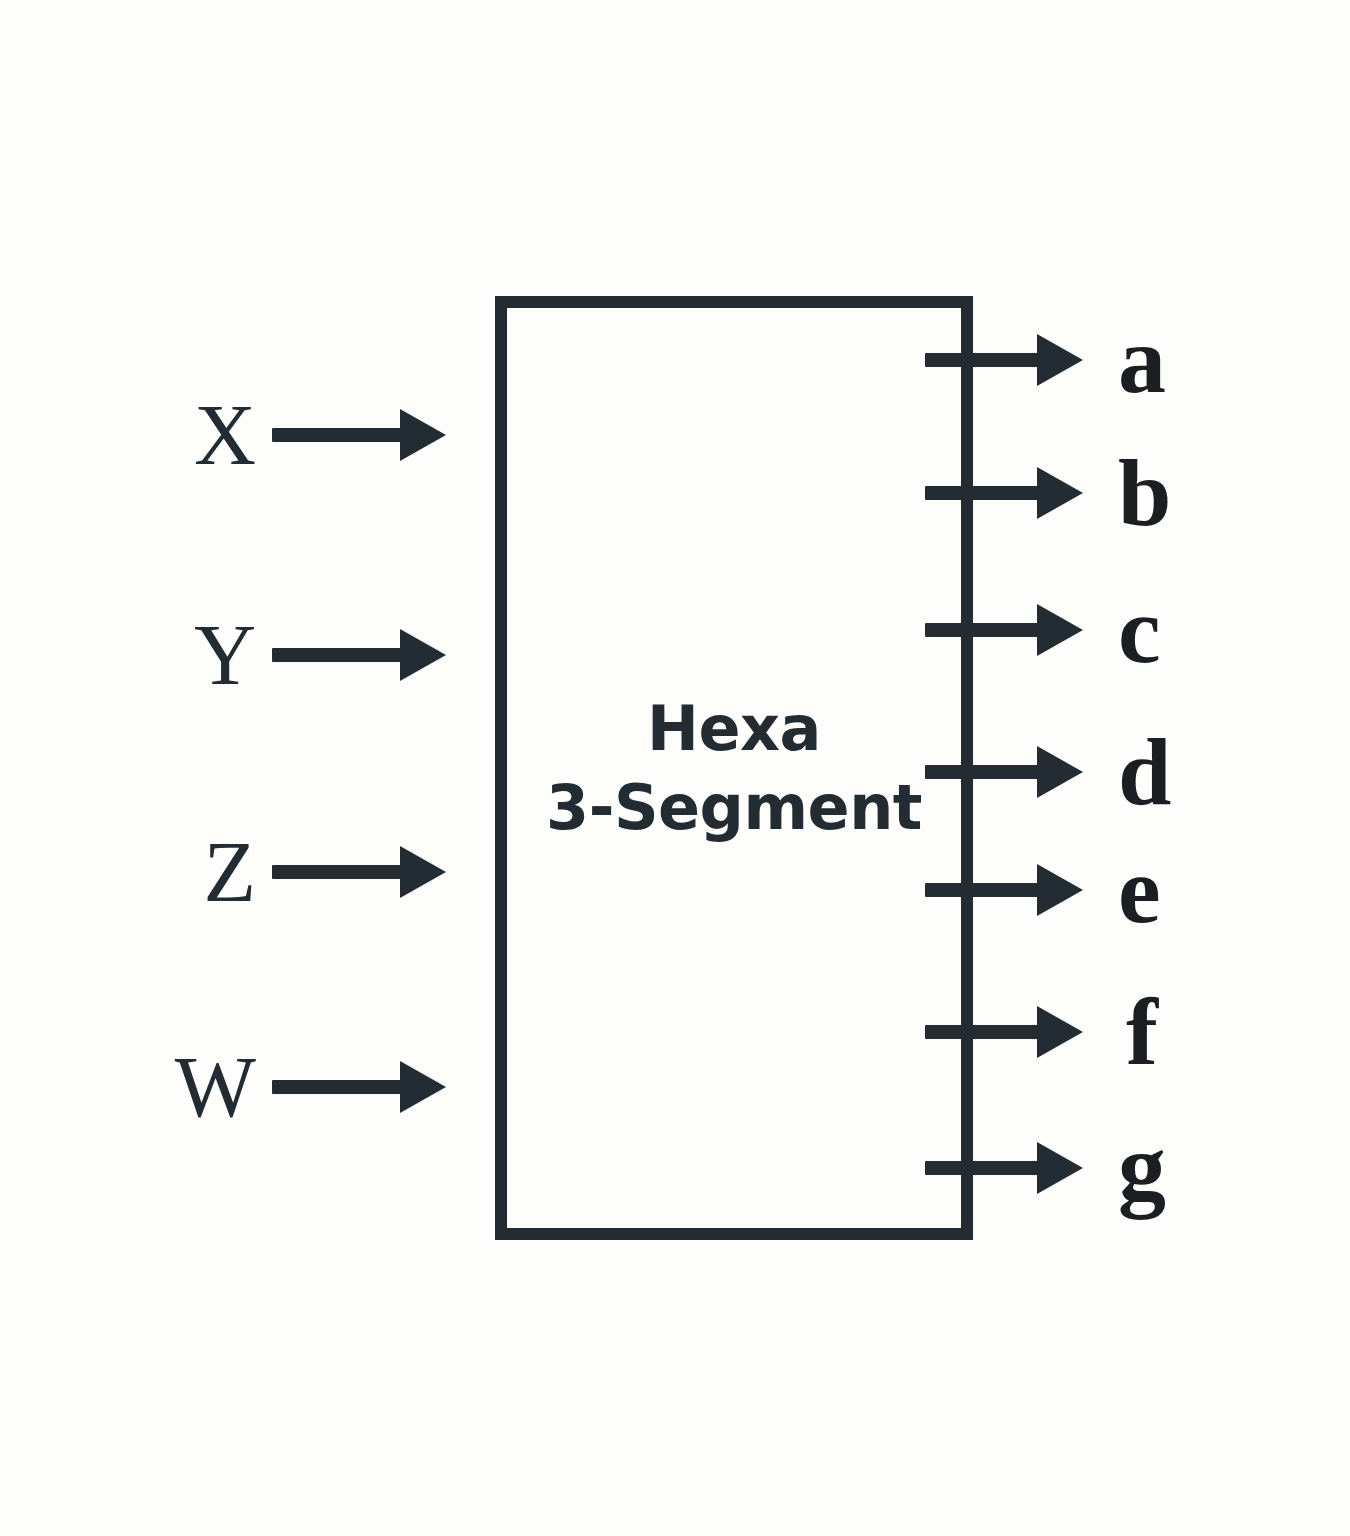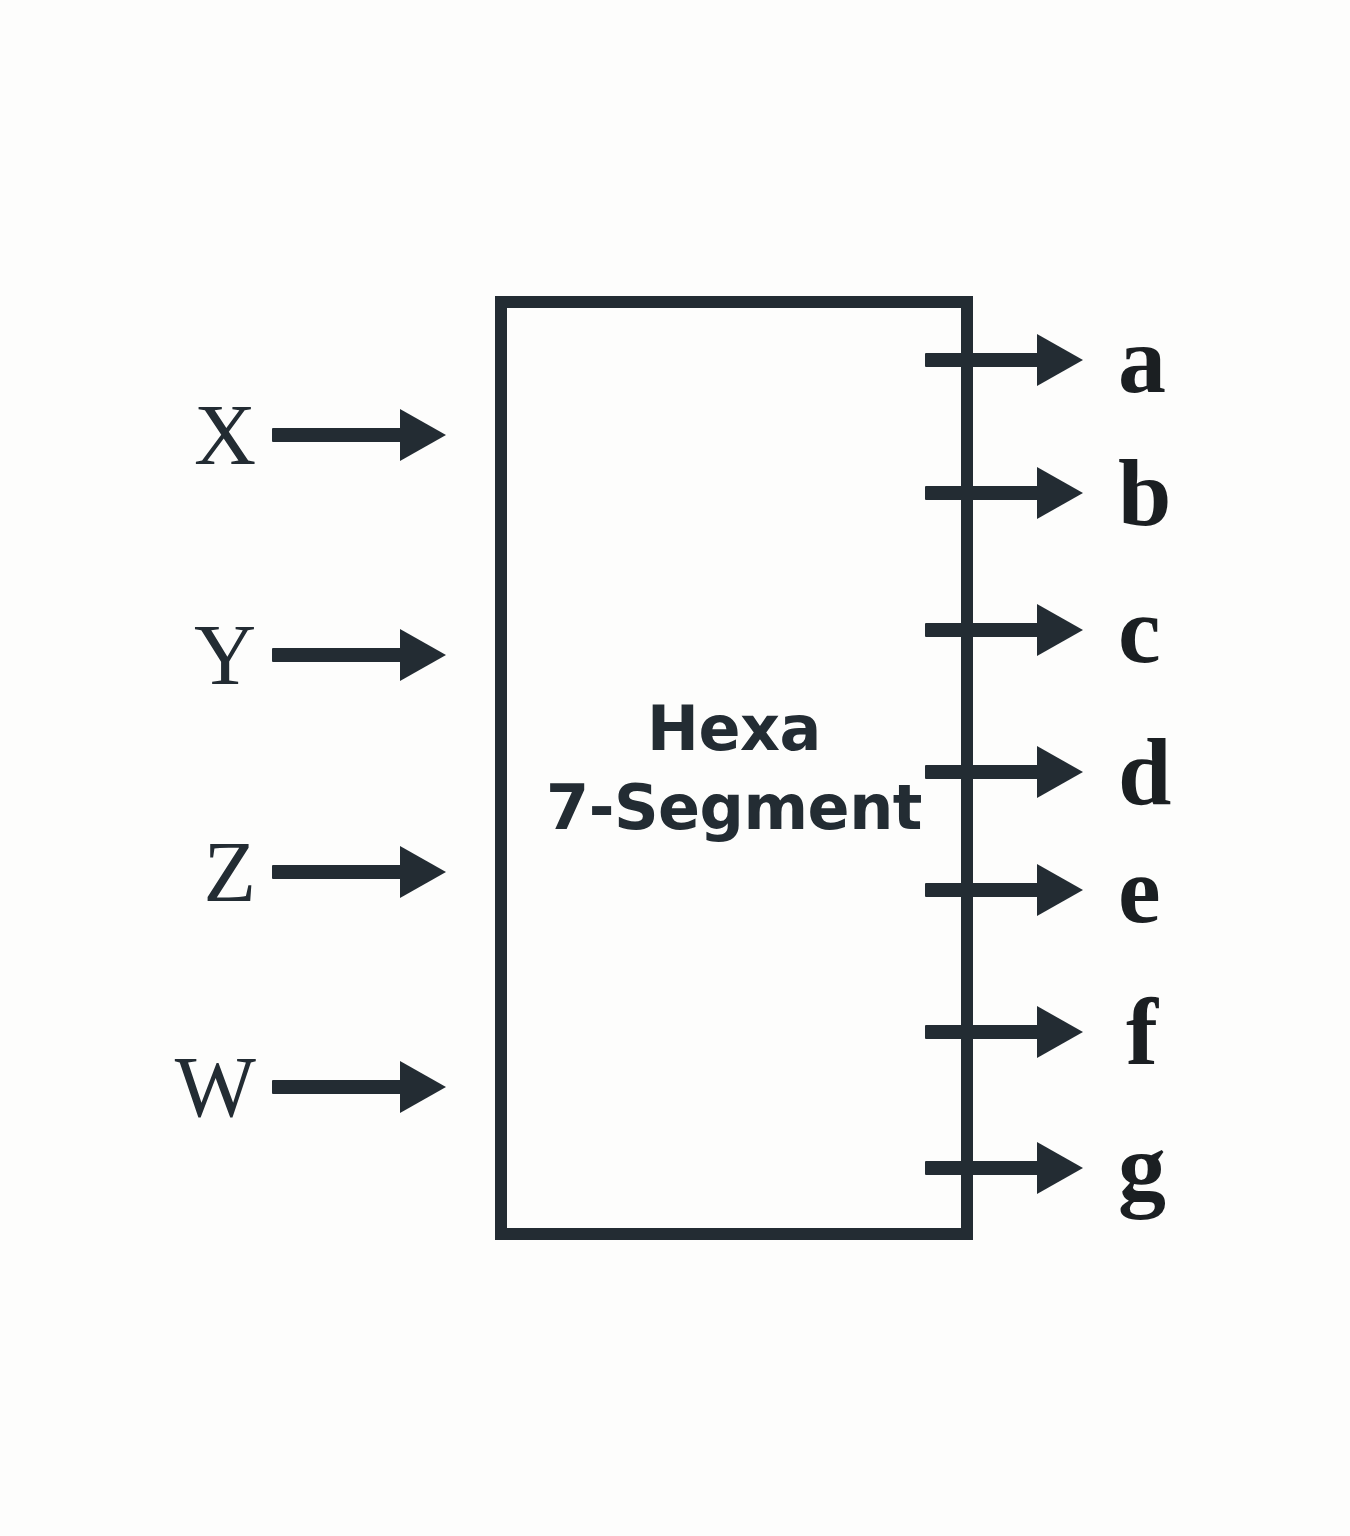--- a/index.html
+++ b/index.html
@@ -123,21 +123,21 @@
     <div class="in-label" style="left:150px; width:106px; top:1087px;">W</div>
     <div class="sig" style="left:272px; top:1087px;">
       <div class="shaft" style="width:144px;"></div>
       <div class="head" style="left:128px;"></div>
     </div>
   </div>
 
   <div id="block">
     <div id="block-label">
       <span class="ln">Hexa</span>
-      <span class="ln">7-Segment</span>
+      <span class="ln">3-Segment</span>
     </div>
   </div>
 
   <div id="outputs">
 
     <div class="sig" style="left:925px; top:360px;">
       <div class="shaft" style="width:130px;"></div>
       <div class="head" style="left:112px;"></div>
     </div>
     <div class="out-label" style="left:1118px; top:360px;">a</div>

